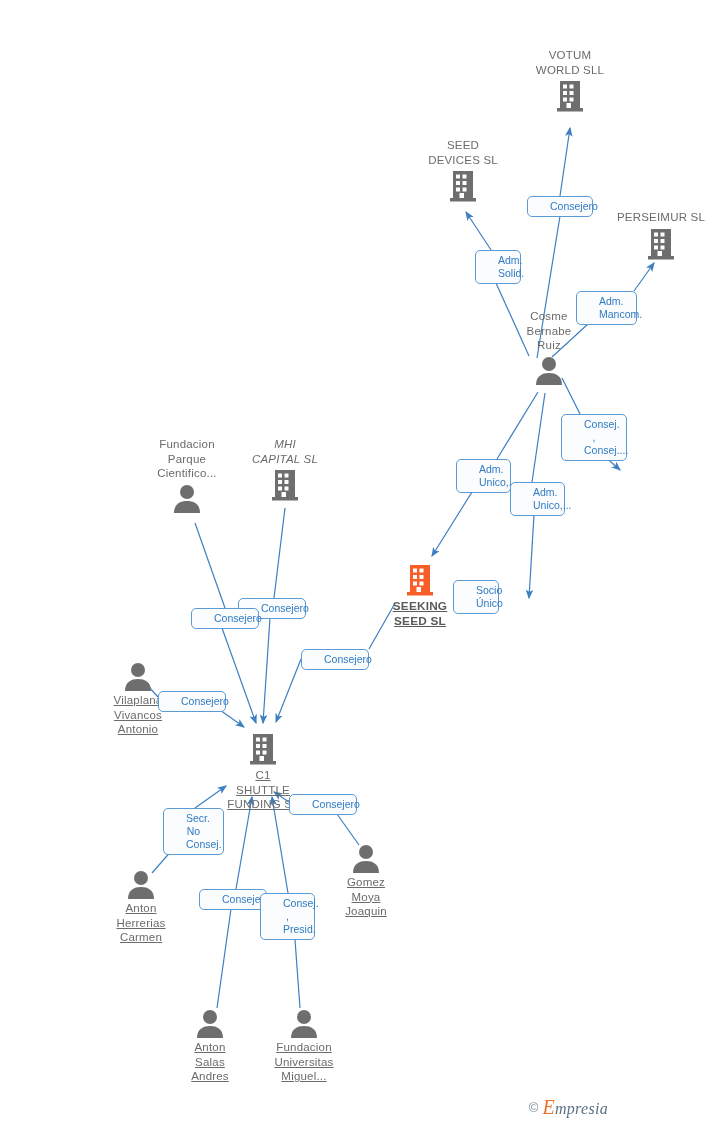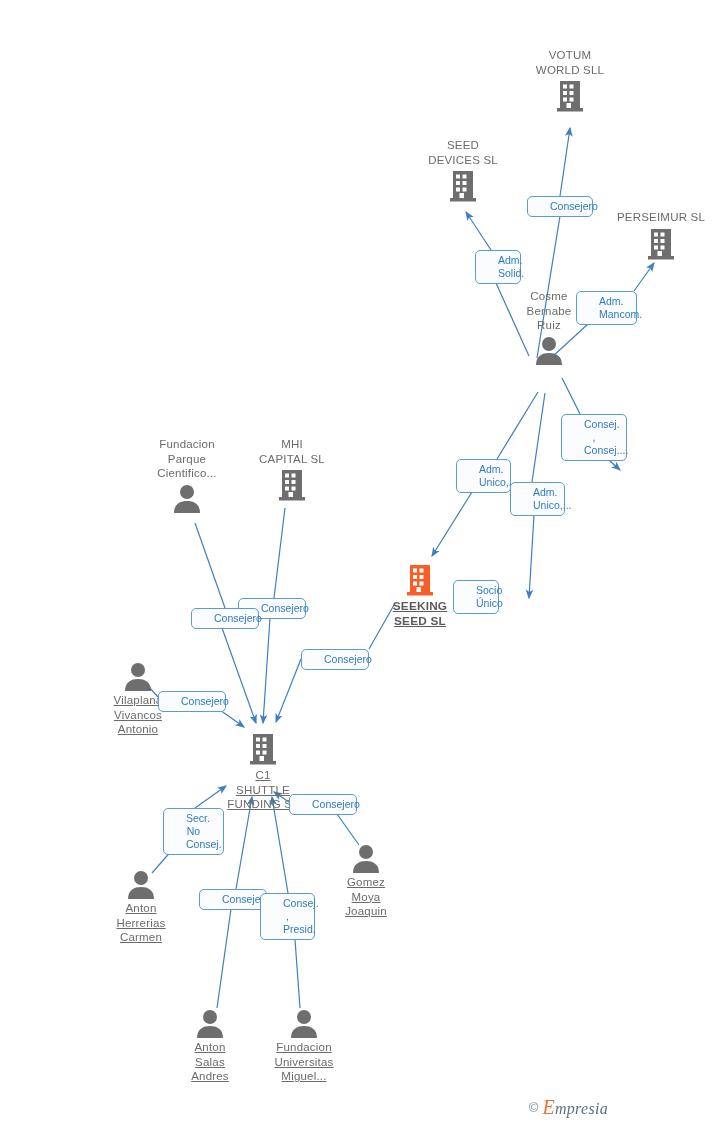--- a/index.html
+++ b/index.html
@@ -208,21 +208,21 @@
             <rect x="7" y="12" width="4" height="4"></rect>
             <rect x="13.5" y="12" width="4" height="4"></rect>
             <rect x="7" y="18.5" width="4" height="4"></rect>
             <rect x="13.5" y="18.5" width="4" height="4"></rect>
             <rect x="10.5" y="24" width="4.5" height="5"></rect>
           </g>
         </svg>
     </div>
   </div>
 
-  <div class="node person label-above" style="left:517px; top:289px;">
+  <div class="node person label-above" style="left:517px; top:309px;">
     <div class="node-label">Cosme
 Bernabe
 Ruiz</div>
     <div class="node-icon">
       <svg width="30" height="30" viewBox="0 0 30 30">
           <g fill="#6e6e6e">
             <circle cx="15" cy="9" r="7"></circle>
             <path d="M2,30 C2,21 8,18 15,18 C22,18 28,21 28,30 z"></path>
           </g>
         </svg>
@@ -260,21 +260,21 @@
     <div class="node-icon">
       <svg width="30" height="30" viewBox="0 0 30 30">
           <g fill="#6e6e6e">
             <circle cx="15" cy="9" r="7"></circle>
             <path d="M2,30 C2,21 8,18 15,18 C22,18 28,21 28,30 z"></path>
           </g>
         </svg>
     </div>
   </div>
 
-  <div class="node company label-above" style="left:260px; top:437px;">
+  <div class="node company label-above" style="left:253px; top:437px;font-style:italic;">
     <div class="node-label">MHI
 CAPITAL  SL</div>
     <div class="node-icon">
       <svg width="28" height="34" viewBox="0 0 28 34">
           <g fill="#6e6e6e">
             <rect x="4" y="2" width="20" height="27"></rect>
             <rect x="1" y="29" width="26" height="3.5"></rect>
           </g>
           <g fill="#ffffff">
             <rect x="7" y="5.5" width="4" height="4"></rect>

